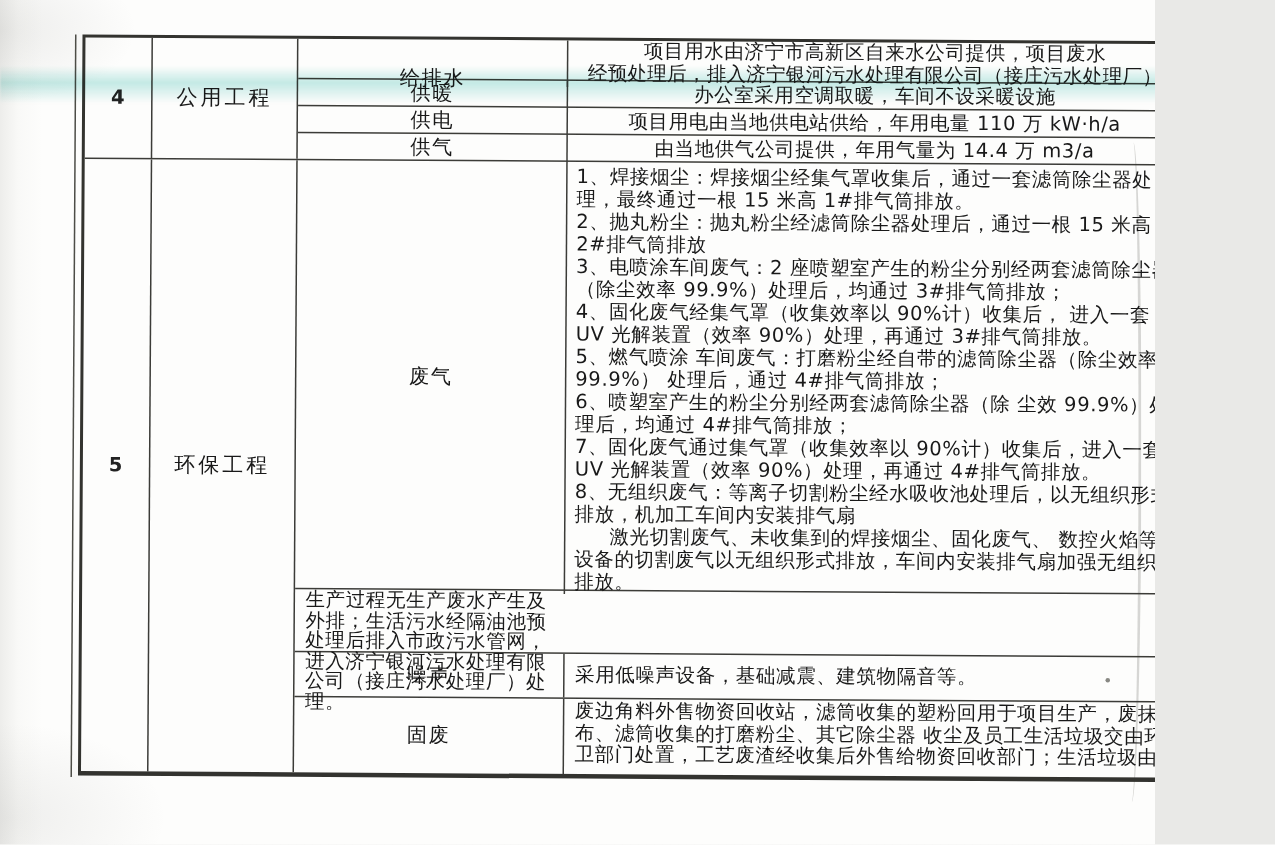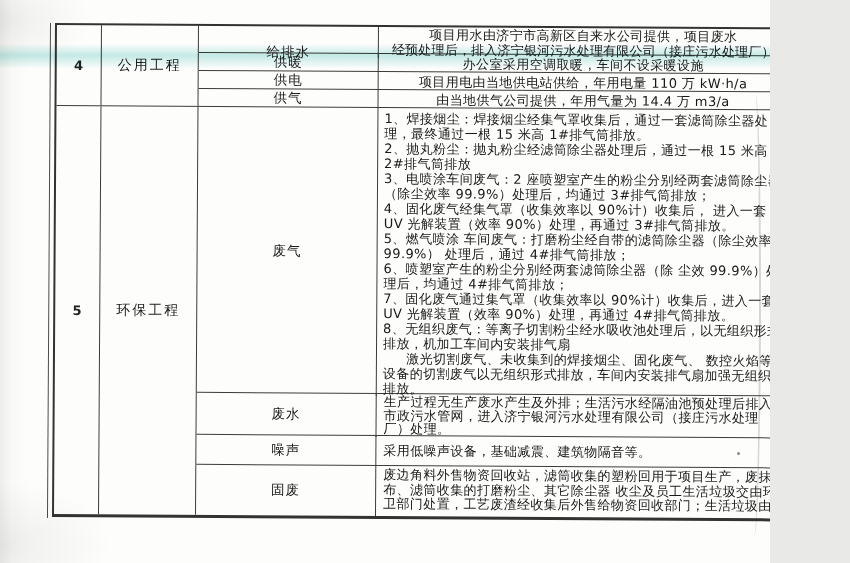--- a/index.html
+++ b/index.html
@@ -153,21 +153,20 @@
             <p>4、固化废气经集气罩（收集效率以 90%计）收集后， 进入一套 UV 光解装置（效率 90%）处理，再通过 3#排气筒排放。</p>
             <p>5、燃气喷涂 车间废气：打磨粉尘经自带的滤筒除尘器（除尘效率 99.9%） 处理后，通过 4#排气筒排放；</p>
             <p>6、喷塑室产生的粉尘分别经两套滤筒除尘器（除 尘效 99.9%）处理后，均通过 4#排气筒排放；</p>
             <p>7、固化废气通过集气罩（收集效率以 90%计）收集后，进入一套 UV 光解装置（效率 90%）处理，再通过 4#排气筒排放。</p>
             <p>8、无组织废气：等离子切割粉尘经水吸收池处理后，以无组织形式排放，机加工车间内安装排气扇</p>
             <p class="indent">激光切割废气、未收集到的焊接烟尘、固化废气、 数控火焰等设备的切割废气以无组织形式排放，车间内安装排气扇加强无组织排放。</p>
           </div>
         </div>
 
         <div class="subrow h-sewage">
-          <div class="cell label">废水</div>
           <div class="cell content">生产过程无生产废水产生及外排；生活污水经隔油池预处理后排入市政污水管网，进入济宁银河污水处理有限公司（接庄污水处理厂）处理。</div>
         </div>
 
         <div class="subrow h-noise">
           <div class="cell label">噪声</div>
           <div class="cell content">采用低噪声设备，基础减震、建筑物隔音等。</div>
         </div>
 
         <div class="subrow h-solid">
           <div class="cell label">固废</div>

